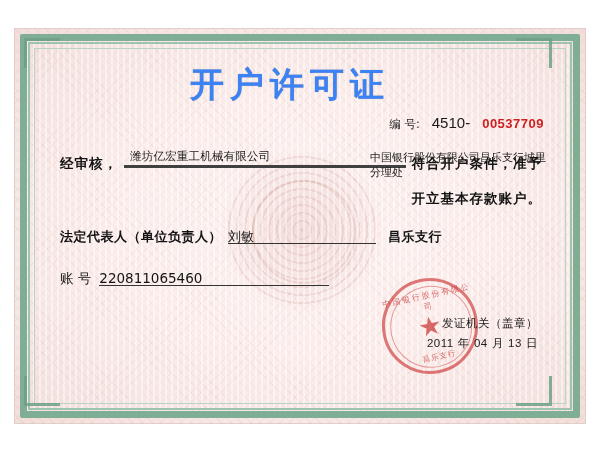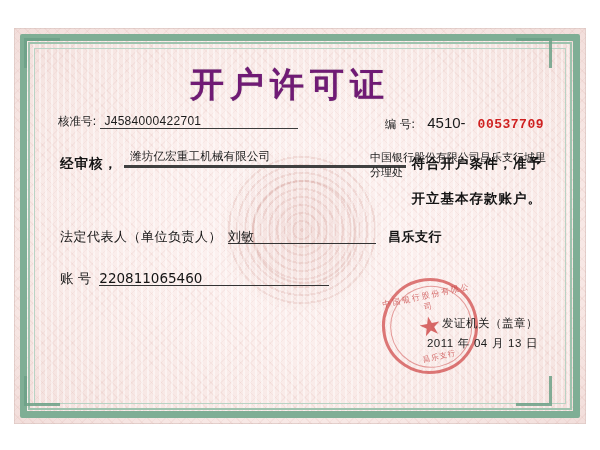--- a/index.html
+++ b/index.html
@@ -120,21 +120,21 @@
   .title {
     position: absolute;
     left: 0;
     top: 62px;
     width: 580px;
     text-align: center;
     font-family: "DejaVu Sans", sans-serif;
     font-size: 34px;
     font-weight: bold;
     letter-spacing: 6px;
-    color: #701a75;
+    color: #3b82f6;
     text-shadow: 0 0 1px rgba(0,0,0,.35);
   }
 
   
   .row-top {
     position: absolute;
     left: 58px;
     top: 112px;
     width: 486px;
     height: 22px;
@@ -170,21 +170,21 @@
     align-items: baseline;
     gap: 12px;
   }
   .serial .prefix {
     font-size: 15px;
     color: #1a1a1a;
   }
   .serial .red {
     font-size: 13px;
     color: #cf2020;
-    font-family: Liberation Mono, monospace;
+    font-family: Liberation Sans, sans-serif;
     letter-spacing: .5px;
     font-weight: bold;
   }
 
   
   .body {
     position: absolute;
     left: 60px;
     top: 150px;
     width: 482px;
@@ -228,21 +228,21 @@
   }
 
   
   .line-rep {
     display: flex;
     align-items: baseline;
     font-size: 13px;
     font-family: "DejaVu Sans", sans-serif;
     margin-bottom: 18px;
   }
-  .line-rep .fixed { font-weight: 400; letter-spacing: .5px; }
+  .line-rep .fixed { font-weight: 700; letter-spacing: .5px; }
   .rep-fill {
     width: 148px;
     border-bottom: 1px solid #333;
     margin: 0 6px;
     height: 15px;
     position: relative;
   }
   .bank-label { font-weight: 600; letter-spacing: .5px; margin-left: 6px; }
   .bank-value {
     position: absolute;
@@ -361,24 +361,20 @@
   <div class="frame-inner"></div>
 
   <div class="corner tl"></div>
   <div class="corner tr"></div>
   <div class="corner bl"></div>
   <div class="corner br"></div>
 
   <div class="title">开户许可证</div>
 
   <div class="row-top">
-    <div class="approval">
-      <span class="lbl">核准号:</span>
-      <span class="val">J4584000422701</span>
-    </div>
     <div class="serial">
       <span class="lbl">编 号:</span>
       <span class="prefix">4510-</span>
       <span class="red">00537709</span>
     </div>
   </div>
 
   <div class="body">
 
     <div class="line">

